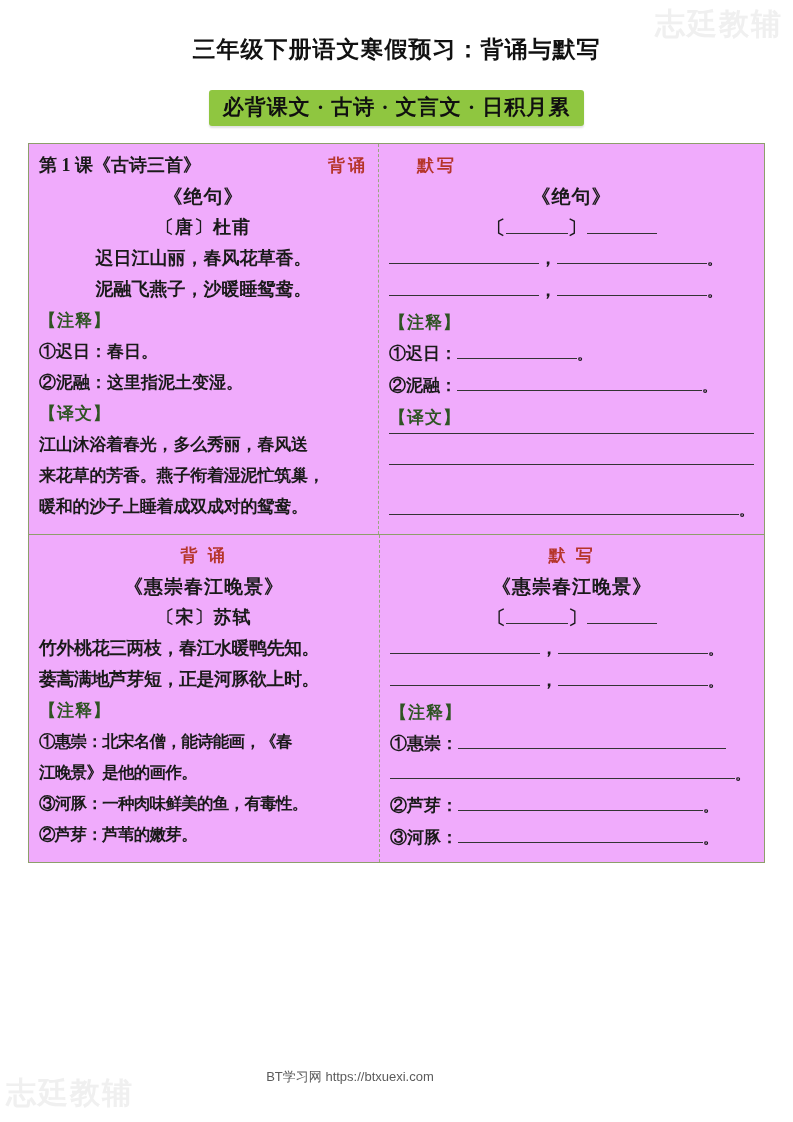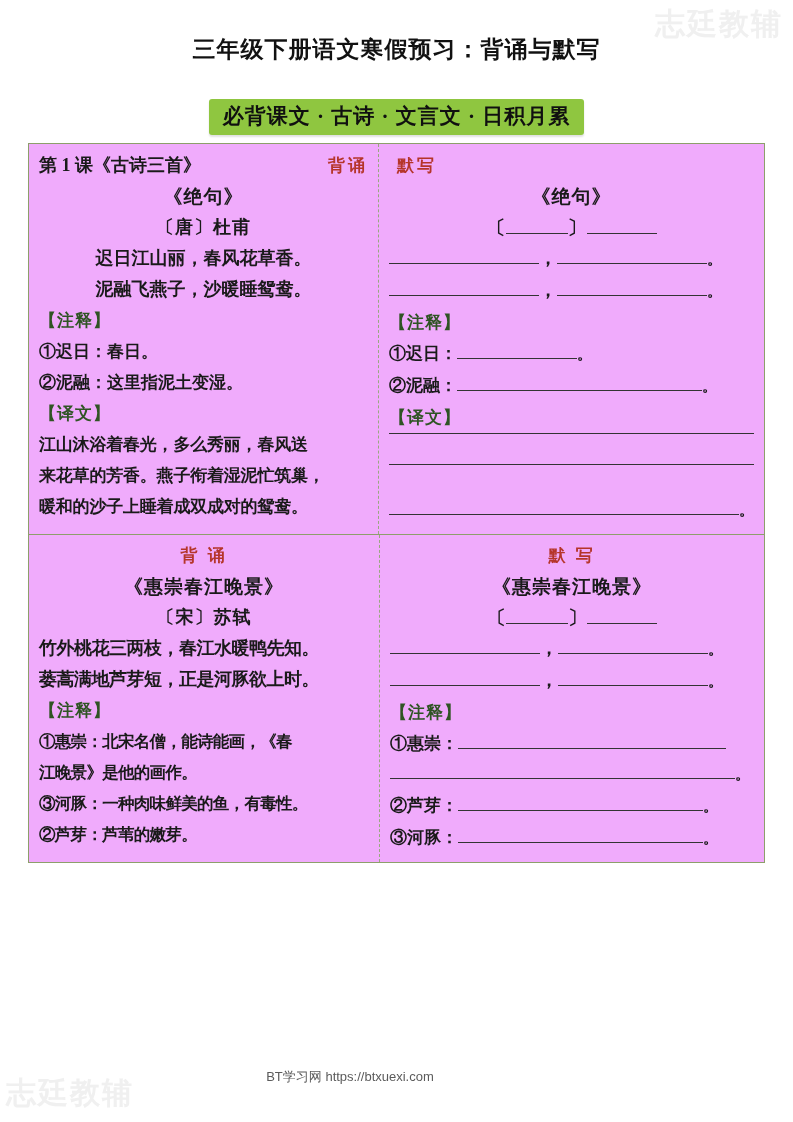--- a/index.html
+++ b/index.html
@@ -38,21 +38,21 @@
     text-align: center;
     font-size: 23px;
     font-weight: 700;
     letter-spacing: 1px;
     color: #111111;
     font-family: "Liberation Serif", "DejaVu Serif", serif;
     white-space: nowrap;
   }
   .subtitle-wrap {
     position: absolute;
-    top: 99px;
+    top: 90px;
     left: 0;
     width: 793px;
     text-align: center;
   }
   .subtitle-banner {
     display: inline-block;
     background: #8fc640;
     color: #101010;
     font-size: 21px;
     font-weight: 700;
@@ -114,21 +114,21 @@
     letter-spacing: 3px;
   }
   .tag-row {
     justify-content: space-between;
   }
   .tag-center {
     justify-content: center;
     min-height: 30px;
     line-height: 30px;
   }
-  .tag-left-pad { padding-left: 8px; }
+  .tag-left-pad { padding-left: 8px; margin-left: 20px; }
 
   .poem-name {
     text-align: center;
     font-size: 19px;
     font-weight: 600;
     letter-spacing: 1px;
   }
   .poem-author {
     text-align: center;
     font-size: 18px;

